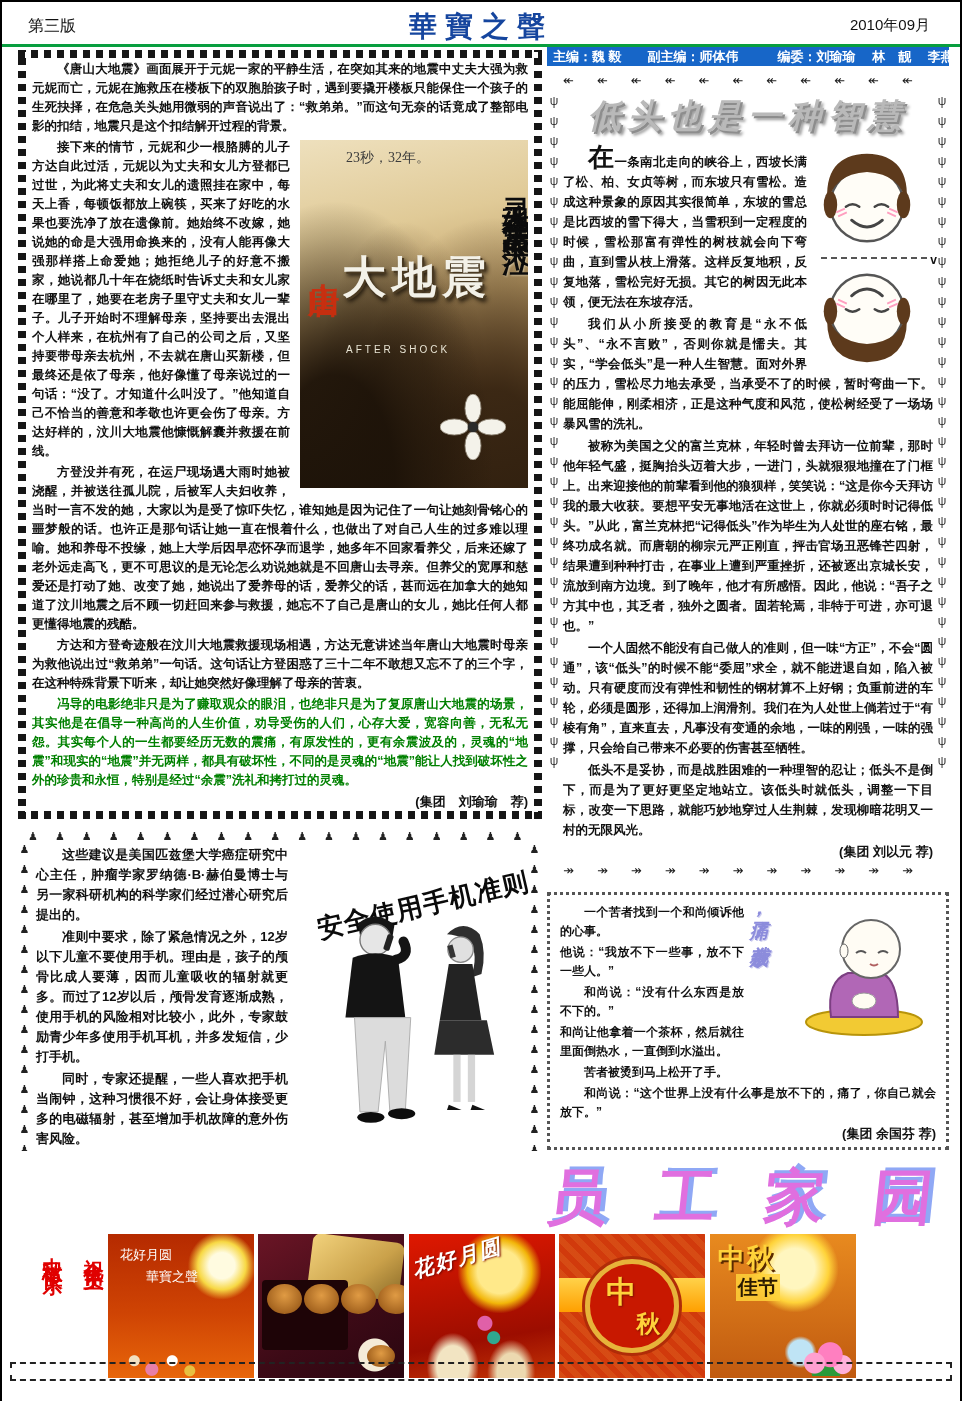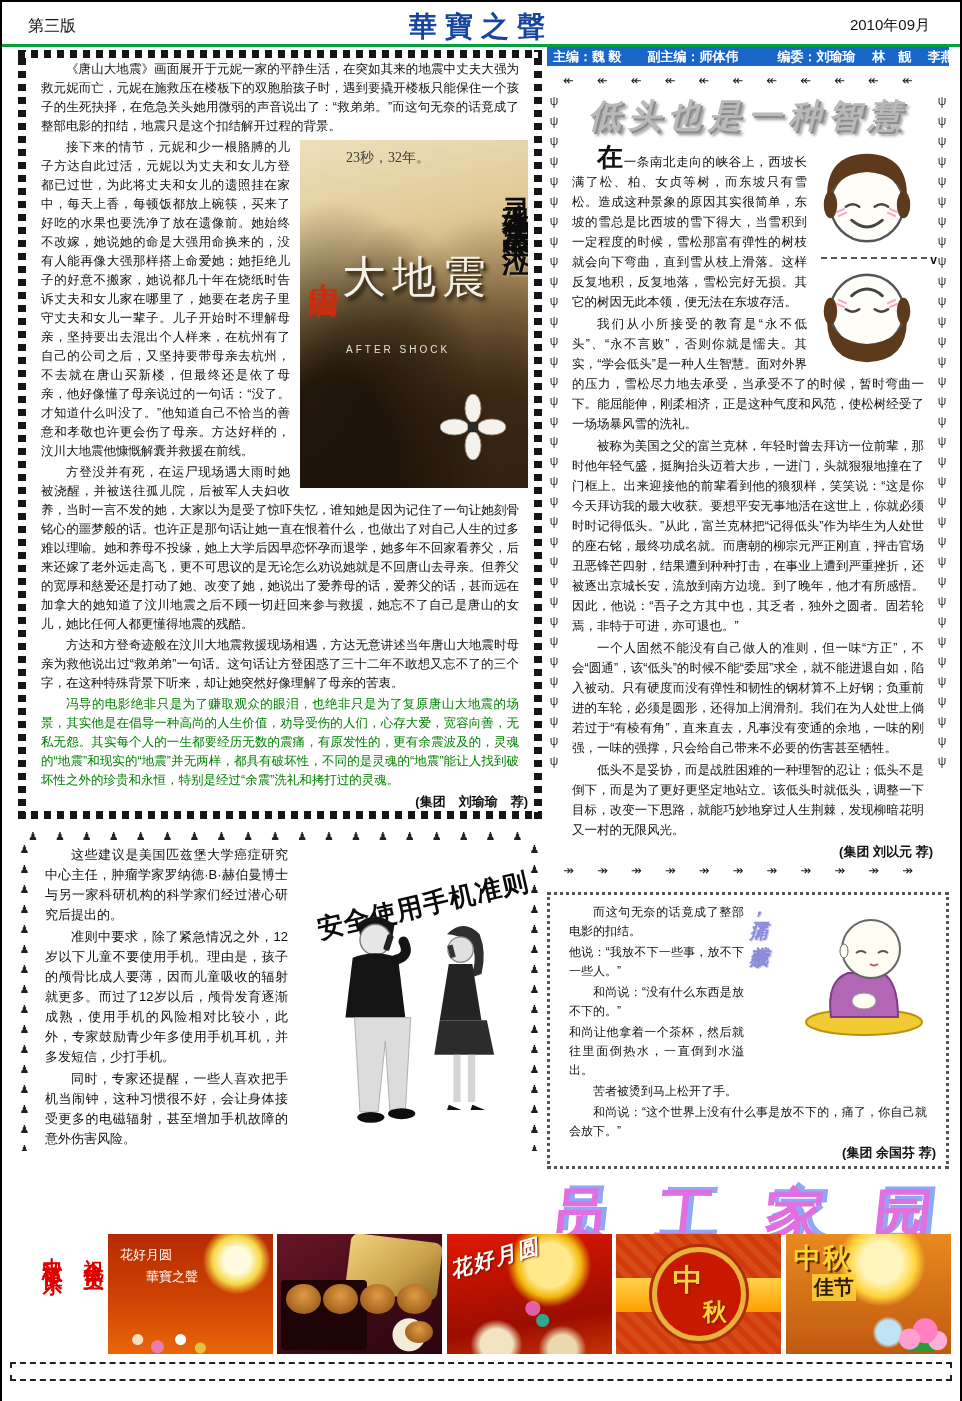--- a/index.html
+++ b/index.html
@@ -20,40 +20,40 @@
   .rcol{position:absolute;left:545px;top:45px;width:402px;height:1188px;overflow:hidden;}
   
   .art1{position:relative;box-sizing:border-box;width:524px;padding:10px 14px 8px;margin-bottom:10px;}
   .sq{position:absolute;background:repeating-linear-gradient(90deg,#161616 0 7px,transparent 7px 13px);}
   .sq.t{top:0;left:0;right:0;height:8px;}
   .sq.b{bottom:0;left:0;right:0;height:8px;}
   .sqv{position:absolute;width:8px;background:repeating-linear-gradient(0deg,#161616 0 7px,transparent 7px 13px);}
   .sqv.l{left:0;top:0;bottom:0;}
   .sqv.r{right:0;top:0;bottom:0;}
   .art1 .body{font-size:12.5px;line-height:19px;text-align:justify;}
-  .body p{margin:0 9px 2px;}
+  .body p{margin:0 0 2px;font-weight:bold;}
   .ind{text-indent:2em;}
   .green-par{color:#008000;}
   .sig{text-align:right;font-weight:bold;font-size:13px;margin-top:2px;}
   
   .poster{float:right;width:228px;height:348px;margin:2px 0 4px 10px;position:relative;overflow:hidden;
      background:
        radial-gradient(ellipse at 15% 98%, rgba(28,18,8,.95) 0 22%, rgba(28,18,8,0) 58%),
        radial-gradient(ellipse at 85% 100%, rgba(52,34,16,.9) 0 20%, rgba(52,34,16,0) 55%),
        radial-gradient(ellipse at 45% 80%, rgba(70,50,26,.65) 0 18%, rgba(70,50,26,0) 50%),
        linear-gradient(168deg,#eee0bd 0%,#e0ca97 26%,#c2a36c 48%,#8d6c42 70%,#4c3822 88%,#241a0e 100%);}
   .poster .tagline{position:absolute;top:8px;left:46px;font-size:14px;color:#3c3c3c;
      font-family:"Liberation Serif","DejaVu Serif",serif;}
   .poster .vtitle{position:absolute;top:34px;right:2px;writing-mode:vertical-rl;text-orientation:upright;
      font-family:"Liberation Serif","DejaVu Serif",serif;font-weight:bold;font-size:29px;color:#0c0c0c;
      letter-spacing:7px;text-shadow:1px 1px 2px rgba(240,230,200,.5);}
   .poster .seal{position:absolute;left:14px;top:118px;writing-mode:vertical-rl;text-orientation:upright;
      font-family:"Liberation Serif","DejaVu Serif",serif;font-weight:bold;font-size:32px;color:#cf2c0d;opacity:.92;}
   .poster .bigt{position:absolute;left:42px;top:128px;font-family:"Liberation Serif","DejaVu Serif",serif;
-     font-weight:normal;font-size:44px;color:#f3f1e8;letter-spacing:6px;
+     font-weight:bold;font-size:44px;color:#f3f1e8;letter-spacing:6px;
      text-shadow:2px 2px 0 #4a3a22,3px 4px 4px #1c140a;}
   .poster .subt{position:absolute;left:46px;top:200px;font-size:10px;color:#e8e4d4;letter-spacing:3px;}
   .poster .fan{position:absolute;right:22px;bottom:22px;}
   
   .phone{position:relative;box-sizing:border-box;width:524px;padding:16px 18px 14px;}
   .pawn-row{overflow:hidden;white-space:nowrap;font-size:11px;letter-spacing:7px;color:#222;
      position:absolute;left:10px;right:10px;height:15px;line-height:15px;}
   .pawn-row.t{top:0;}
   .pawn-col{position:absolute;top:14px;bottom:14px;width:14px;overflow:hidden;
      writing-mode:vertical-rl;text-orientation:upright;font-size:11px;letter-spacing:7px;color:#222;line-height:14px;}
@@ -90,22 +90,22 @@
      font-size:19px;letter-spacing:2px;color:#8c8cdc;text-shadow:1px 1px 0 #d0d0f0;}
   .monk-img{position:absolute;right:0;top:6px;}
   
   .staff-title{font-size:60px;font-weight:bold;color:#e06fdf;letter-spacing:16px;text-align:center;
      transform:skewX(-6deg);text-shadow:5px -3px 0 #8fa8f5;margin:6px 0 0;white-space:nowrap;}
   
   .greet{position:absolute;left:24px;top:1240px;height:122px;writing-mode:vertical-rl;
      font-size:20px;font-weight:bold;color:#e00000;letter-spacing:4px;}
   .greet div{margin-left:14px;}
   .cards{position:absolute;left:106px;top:1232px;white-space:nowrap;}
-  .card{display:inline-block;vertical-align:top;width:146px;height:120px;
-     position:relative;overflow:hidden;padding-left:19px;}
+  .card{display:inline-block;vertical-align:top;width:146px;height:144px;
+     position:relative;overflow:hidden;}
   .card1{background:
      radial-gradient(circle at 78% 22%, #fffbe0 0 13px, #f7d844 24px, rgba(247,216,68,0) 34px),
      radial-gradient(circle at 18% 88%, #f2e0c0 0 5px, transparent 6px),
      radial-gradient(circle at 30% 94%, #e87fa8 0 6px, transparent 7px),
      radial-gradient(circle at 44% 88%, #fff 0 5px, transparent 6px),
      radial-gradient(circle at 56% 95%, #e8c040 0 5px, transparent 6px),
      linear-gradient(180deg,#b52a00 0%,#cf4404 55%,#e8660a 100%);}
   .card1 .cap{position:absolute;top:10px;left:12px;color:#fff;font-size:13px;
      font-family:"Liberation Serif","DejaVu Serif",serif;line-height:22px;}
   .card1 .cap .l2{margin-left:26px;}
@@ -302,21 +302,21 @@
               <ellipse cx="78" cy="113" rx="58" ry="13" fill="#f2ca33" stroke="#b8940a" stroke-width="2"></ellipse>
               <path d="M45,108 Q40,72 62,64 L96,64 Q112,72 112,108 Z" fill="#b167b6" stroke="#7c3f82" stroke-width="2"></path>
               <ellipse cx="78" cy="92" rx="12" ry="8" fill="#fffcf2" stroke="#999"></ellipse>
               <circle cx="85" cy="40" r="29" fill="#fffcf4" stroke="#666" stroke-width="2"></circle>
               <path d="M70,44 q5,-4 10,0 M92,44 q5,-4 10,0" stroke="#555" stroke-width="2" fill="none"></path>
               <path d="M84,55 q4,3 8,0" stroke="#b06060" stroke-width="2" fill="none"></path>
               <ellipse cx="58" cy="42" rx="4" ry="7" fill="#fffcf4" stroke="#666"></ellipse>
             </svg>
           </span>
         </div>
-        <p class="ind">而这句无奈的话竟成了整部电影的扣结。</p>
+        <p class="ind">一个苦者找到一个和尚倾诉他的心事。</p>
         <p>他说：“我放不下一些事，放不下一些人。”</p>
         <p class="ind">和尚说：“没有什么东西是放不下的。”</p>
         <p>和尚让他拿着一个茶杯，然后就往里面倒热水，一直倒到水溢出。</p>
         <p class="ind">苦者被烫到马上松开了手。</p>
         <p class="ind">和尚说：“这个世界上没有什么事是放不下的，痛了，你自己就会放下。”</p>
         <div class="sig">(集团 余国芬 荐)</div>
       </div>
     </div>
 
     <div class="staff-title">员 工 家 园</div>

